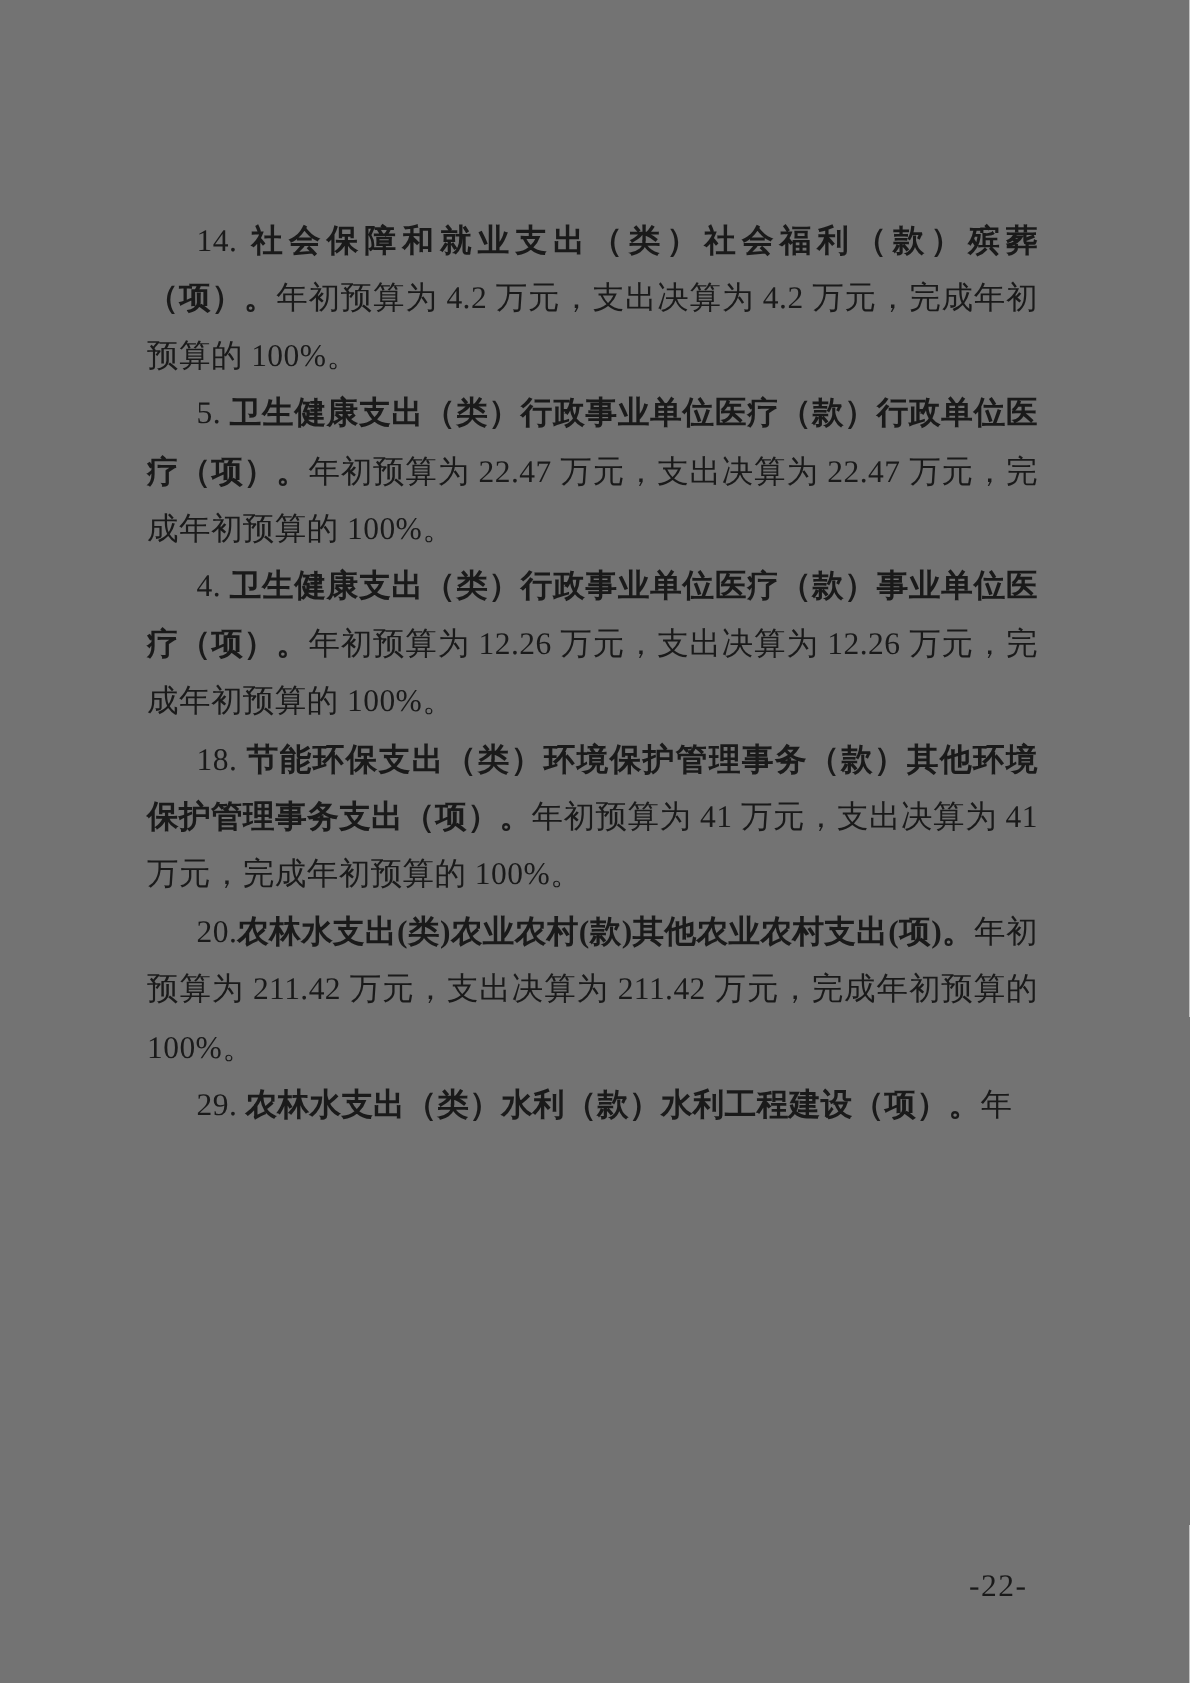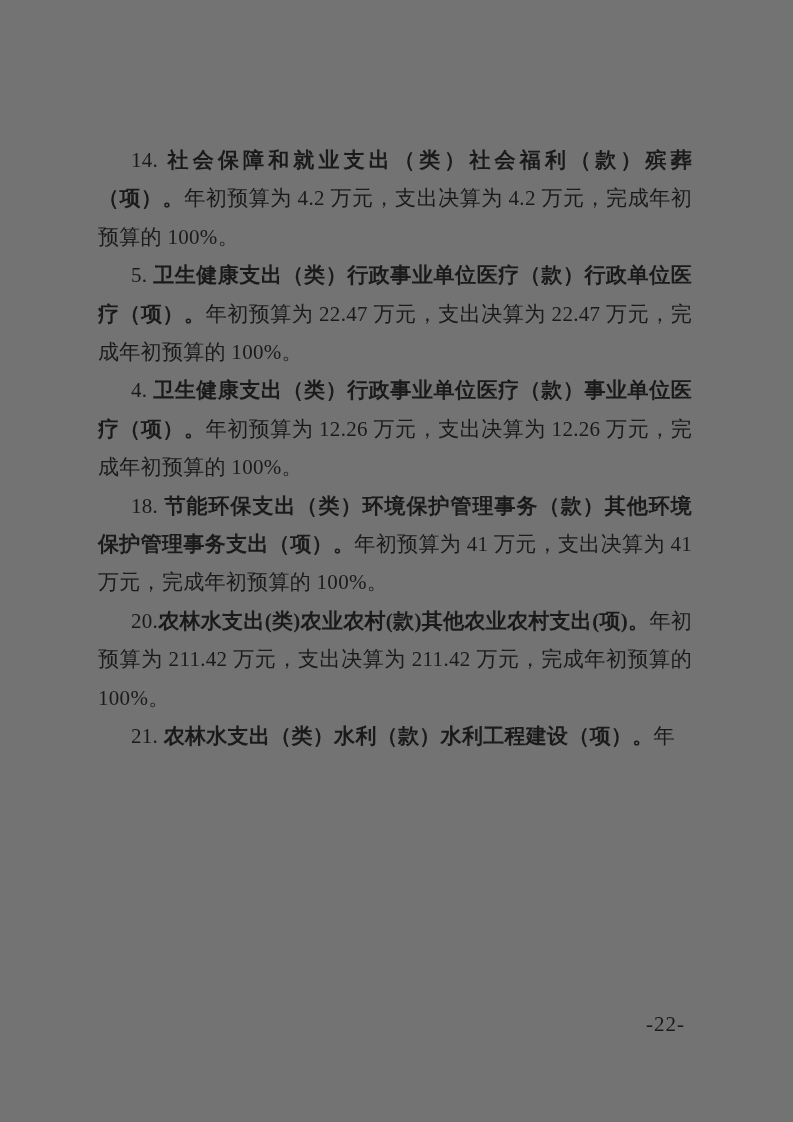--- a/index.html
+++ b/index.html
@@ -37,21 +37,21 @@
   }
   .para .hd {
     font-weight: 700;
   }
   .para .bd {
     font-weight: 400;
   }
   .page-number {
     position: absolute;
     left: 646px;
-    top: 1012px;
+    top: 1045px;
     font-size: 21px;
     font-weight: 400;
     letter-spacing: 1px;
     color: #1a1a1a;
   }
 </style>
 </head>
 <body>
 
 <div class="page">
@@ -62,18 +62,18 @@
 
     <p class="para"><span class="num">5. </span><span class="hd">卫生健康支出（类）行政事业单位医疗（款）行政单位医疗（项）。</span><span class="bd">年初预算为 22.47 万元，支出决算为 22.47 万元，完成年初预算的 100%。</span></p>
 
     <p class="para"><span class="num">4. </span><span class="hd">卫生健康支出（类）行政事业单位医疗（款）事业单位医疗（项）。</span><span class="bd">年初预算为 12.26 万元，支出决算为 12.26 万元，完成年初预算的 100%。</span></p>
 
     <p class="para"><span class="num">18. </span><span class="hd">节能环保支出（类）环境保护管理事务（款）其他环境保护管理事务支出（项）。</span><span class="bd">年初预算为 41 万元，支出决算为 41 万元，完成年初预算的 100%。</span></p>
 
 
     <p class="para"><span class="num">20.</span><span class="hd">农林水支出(类)农业农村(款)其他农业农村支出(项)。</span><span class="bd">年初预算为 211.42 万元，支出决算为 211.42 万元，完成年初预算的 100%。</span></p>
 
-    <p class="para"><span class="num">21. </span><span class="hd">农林水支出（类）水利（款）水利工程建设（项）。</span><span class="bd">年</span></p>
+    <p class="para"><span class="num">29. </span><span class="hd">农林水支出（类）水利（款）水利工程建设（项）。</span><span class="bd">年</span></p>
 
   </div>
 
   <div class="page-number">-22-</div>
 </div>
 
 </body></html>

